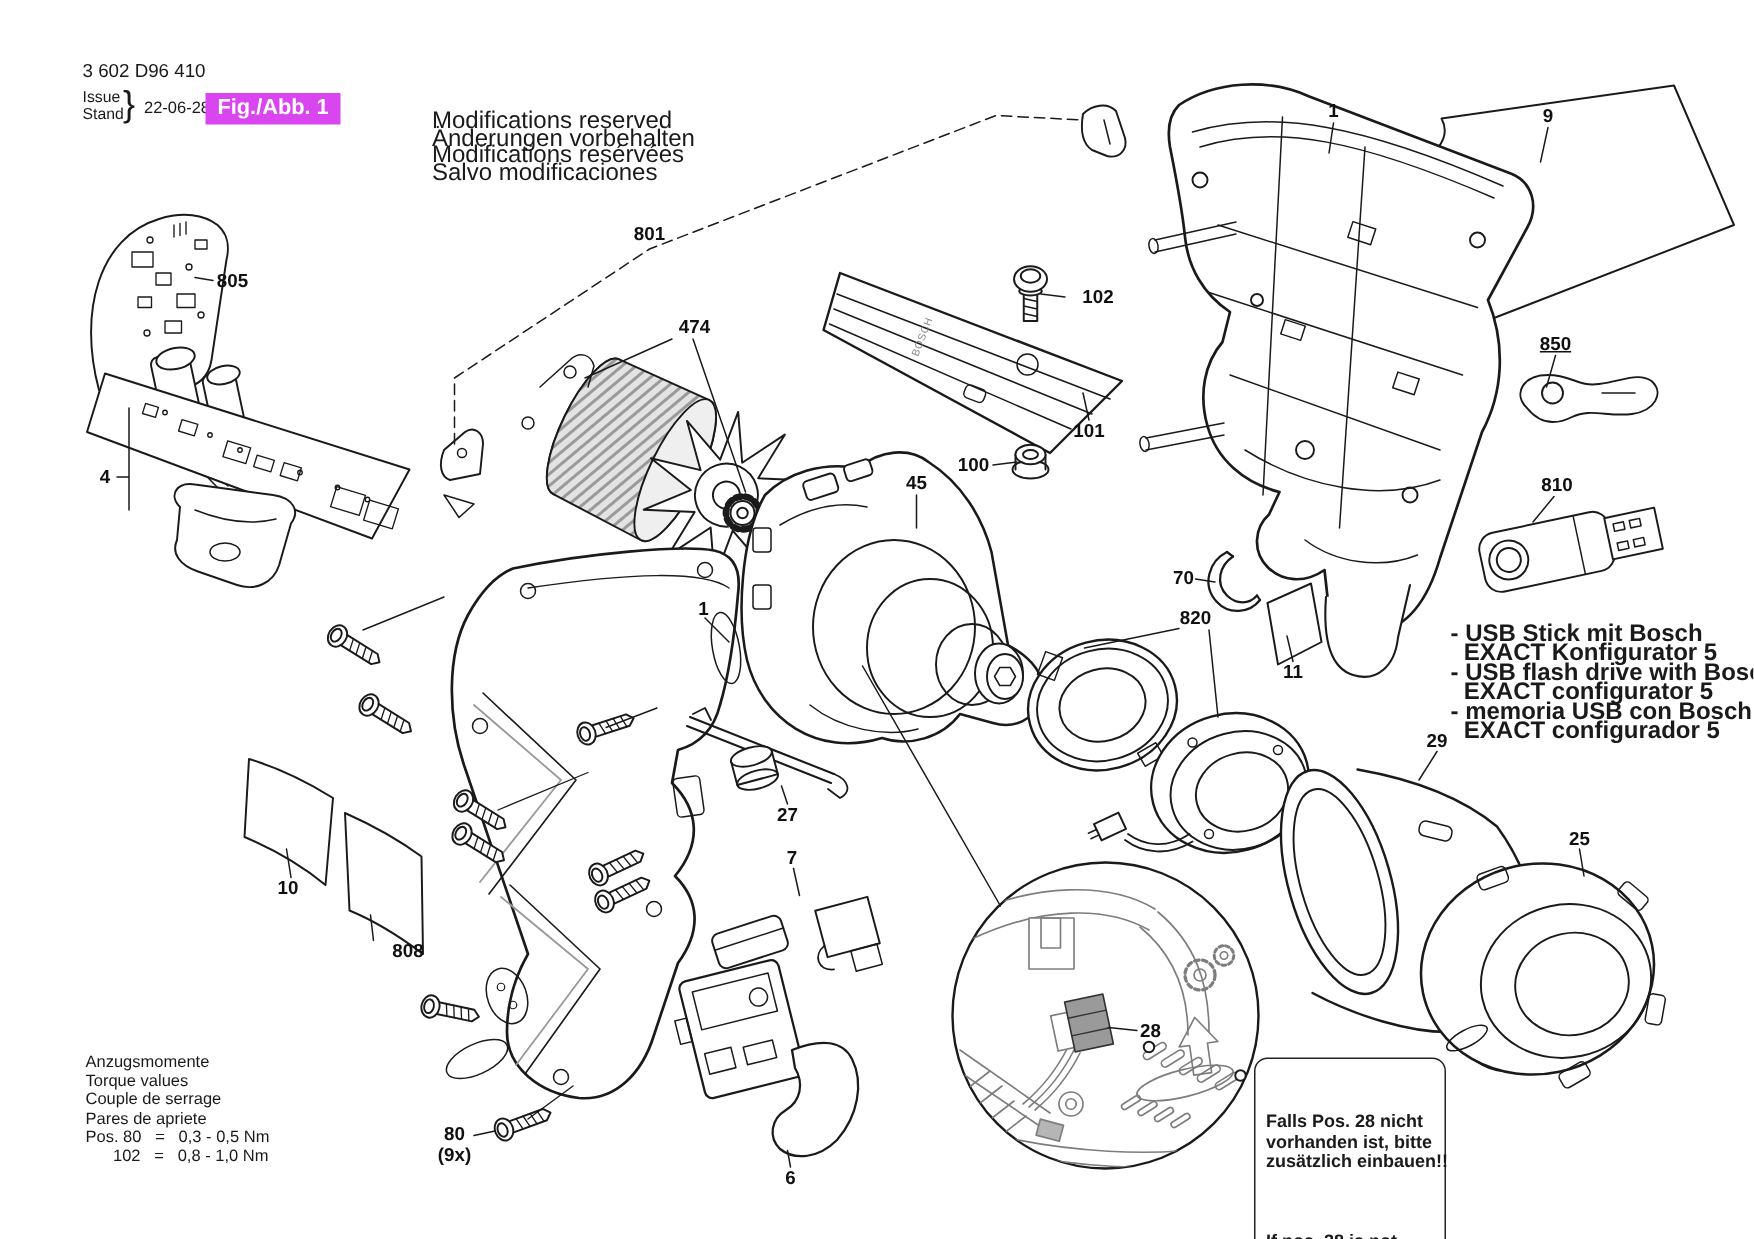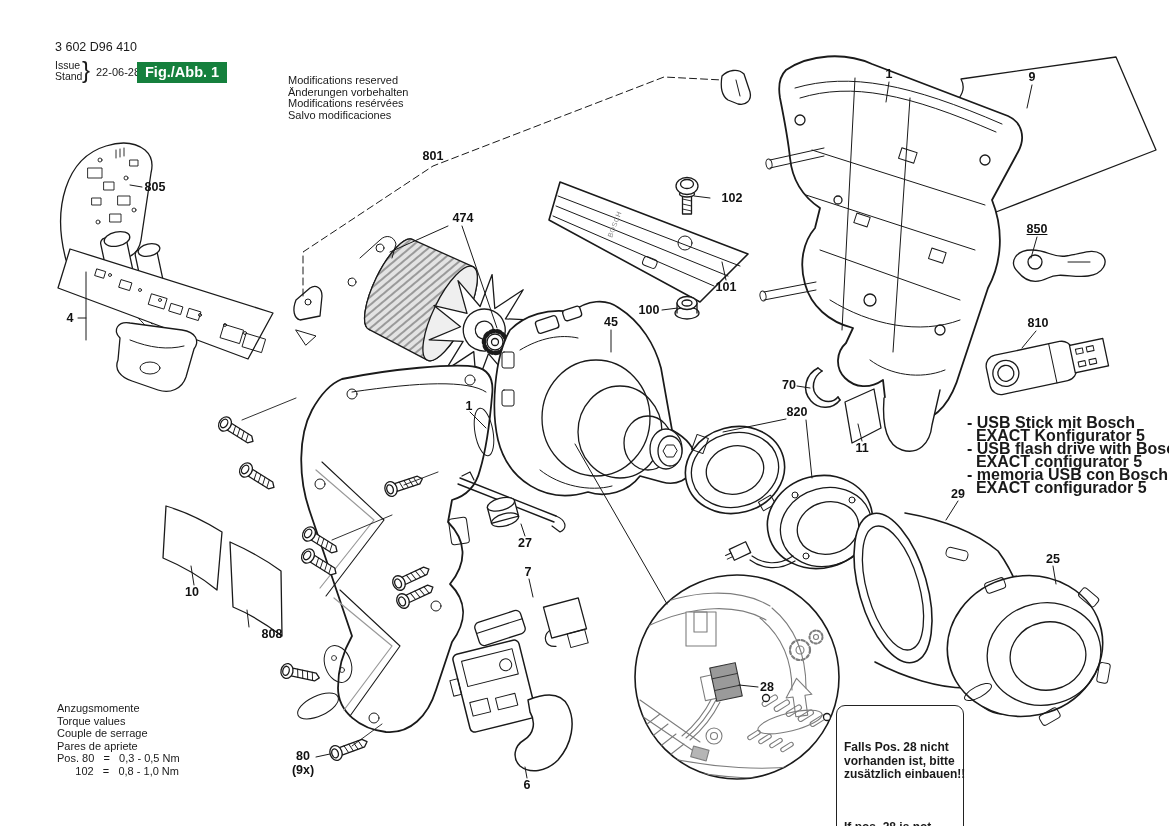--- a/index.html
+++ b/index.html
@@ -4,23 +4,23 @@
 <style>
   html,body{margin:0;padding:0;background:#fff;}
   .stage{position:relative;width:1169px;height:826px;background:#fff;overflow:hidden;
          font-family:"Liberation Sans",sans-serif;color:#1a1a1a;}
   svg{position:absolute;left:0;top:0;}
   .abs{position:absolute;}
   .hdr-num{left:55px;top:40px;font-size:12.5px;}
   .hdr-issue{left:55px;top:60px;font-size:10.5px;line-height:11px;}
   .hdr-brace{left:82px;top:56px;font-size:24px;font-weight:300;}
   .hdr-date{left:96px;top:66px;font-size:11px;}
-  .fig-box{left:137px;top:62px;background:#15803d;color:#fff;font-size:14.5px;font-weight:700;
+  .fig-box{left:137px;top:62px;background:#d946ef;color:#fff;font-size:14.5px;font-weight:700;
            padding:2px 8px 3px 8px;}
-  .note{position:absolute;white-space:pre;font-size:11px;line-height:11.5px;}
+  .note{position:absolute;white-space:pre;font-size:16px;line-height:11.5px;}
   .mods{left:288px;top:75px;}
   .torque{left:57px;top:702px;font-size:11px;line-height:12.5px;}
   .usb{left:967px;top:416px;font-weight:700;font-size:16px;line-height:13px;}
   .install-box{left:836px;top:705px;width:112px;border:1.7px solid #222;border-radius:9px;
                padding:8px 7px;font-size:12px;line-height:13.5px;font-weight:700;white-space:pre;}
   .install-box .p1{margin-bottom:12px;}
   .lbl{position:absolute;transform:translate(-50%,-50%);font-size:12.5px;font-weight:700;
        text-align:center;white-space:pre-line;color:#111;}
 </style>
 </head>

